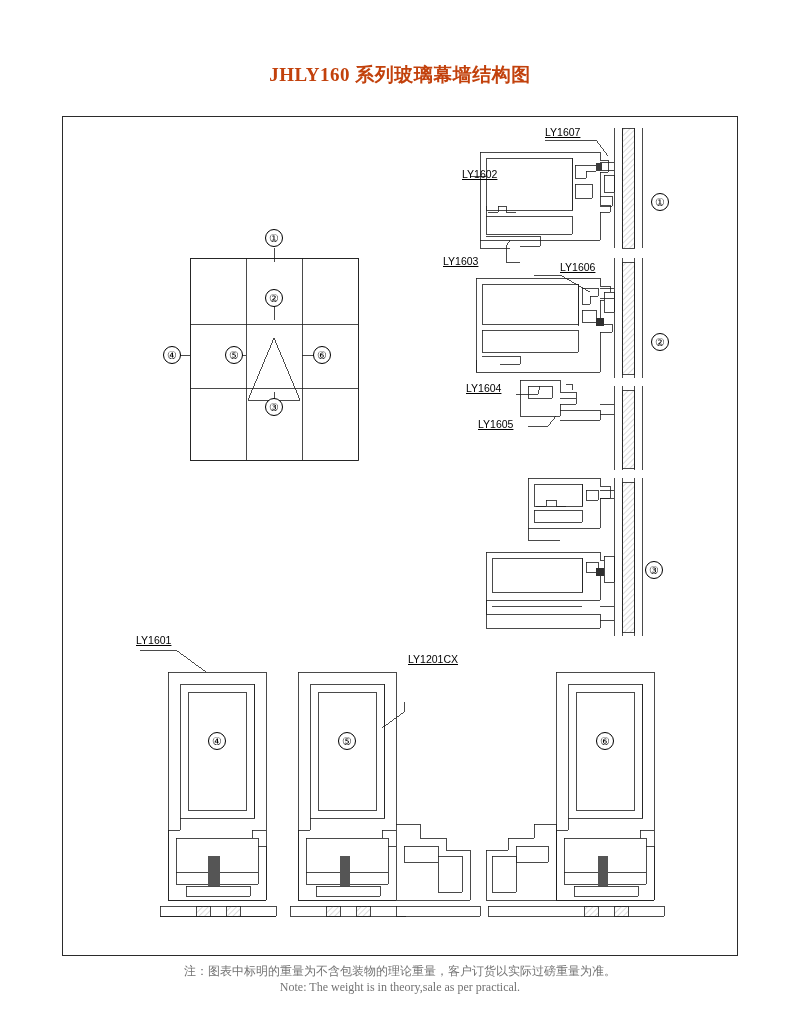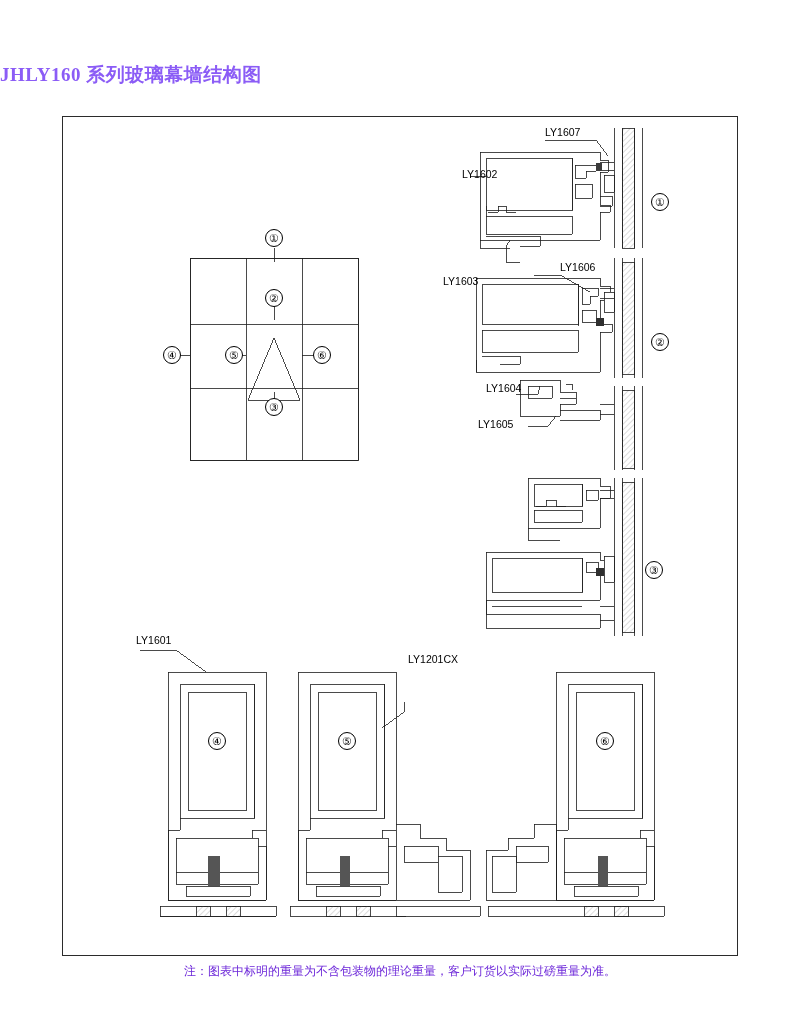--- a/index.html
+++ b/index.html
@@ -19,46 +19,47 @@
     position: absolute;
     left: 0; top: 0;
     width: 800px;
     height: 1017px;
   }
   .title {
     position: absolute;
     left: 0;
     top: 62px;
     width: 800px;
+    text-align: center;
     font-family: "Liberation Serif", serif;
     font-size: 19px;
     font-weight: bold;
     letter-spacing: 0.5px;
-    color: #8b5cf6;
+    color: #c2410c;
   }
   .frame {
     position: absolute;
     left: 62px;
     top: 116px;
     width: 676px;
     height: 840px;
     border: 1px solid #2b2b2b;
     box-sizing: border-box;
     background: #fff;
   }
   .footnote {
     position: absolute;
     left: 0;
     top: 963px;
     width: 800px;
     text-align: center;
     font-family: "Liberation Serif", serif;
     font-size: 12px;
     line-height: 16px;
-    color: #6d28d9;
+    color: #737373;
   }
   .footnote div { white-space: nowrap; }
 
   
   .circ {
     position: absolute;
     width: 18px;
     height: 18px;
     border: 1px solid #000;
     border-radius: 50%;
@@ -70,20 +71,21 @@
     color: #000;
     background: #fff;
   }
   
   .code {
     position: absolute;
     font-family: "Liberation Sans", sans-serif;
     font-size: 10.5px;
     color: #000;
     white-space: nowrap;
+    text-decoration: underline;
   }
   svg { display:block; }
   .svgwrap { position:absolute; left:0; top:0; }
 </style>
 </head>
 <body>
 
 <div class="page">
 
   <div class="title">JHLY160 系列玻璃幕墙结构图</div>
@@ -305,24 +307,25 @@
 
   <div class="circ" style="left:651px; top:193px;">①</div>
   <div class="circ" style="left:651px; top:333px;">②</div>
   <div class="circ" style="left:645px; top:561px;">③</div>
   <div class="circ" style="left:208px; top:732px;">④</div>
   <div class="circ" style="left:338px; top:732px;">⑤</div>
   <div class="circ" style="left:596px; top:732px;">⑥</div>
 
   <div class="code" style="left:545px; top:126px;">LY1607</div>
   <div class="code" style="left:425px; top:168px;margin-left:37px;">LY1602</div>
-  <div class="code" style="left:443px; top:255px;margin-top:20px;">LY1603</div>
+  <div class="code" style="left:443px; top:255px;">LY1603</div>
   <div class="code" style="left:560px; top:261px;">LY1606</div>
-  <div class="code" style="left:466px; top:382px;margin-left:20px;">LY1604</div>
+  <div class="code" style="left:466px; top:382px;">LY1604</div>
   <div class="code" style="left:478px; top:418px;">LY1605</div>
   <div class="code" style="left:136px; top:634px;text-align:center;">LY1601</div>
   <div class="code" style="left:408px; top:653px;">LY1201CX</div>
 
   <div class="footnote">
     <div>注：图表中标明的重量为不含包装物的理论重量，客户订货以实际过磅重量为准。</div>
+    <div>Note: The weight is in theory,sale as per practical.</div>
   </div>
 
 </div>
 
 </body></html>

